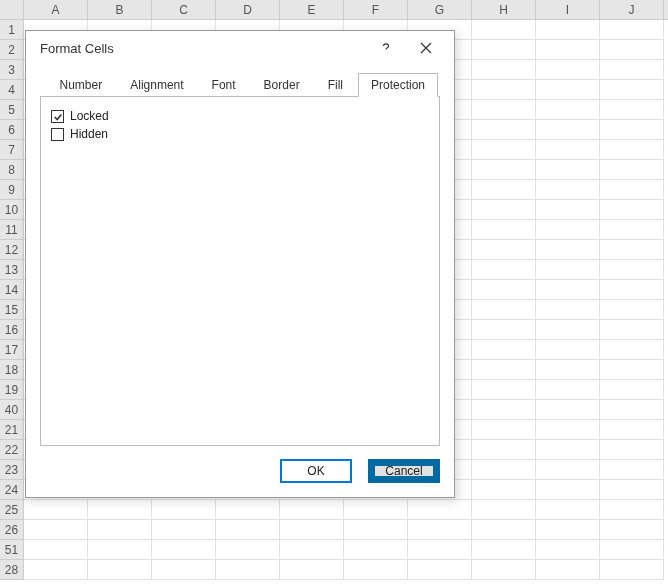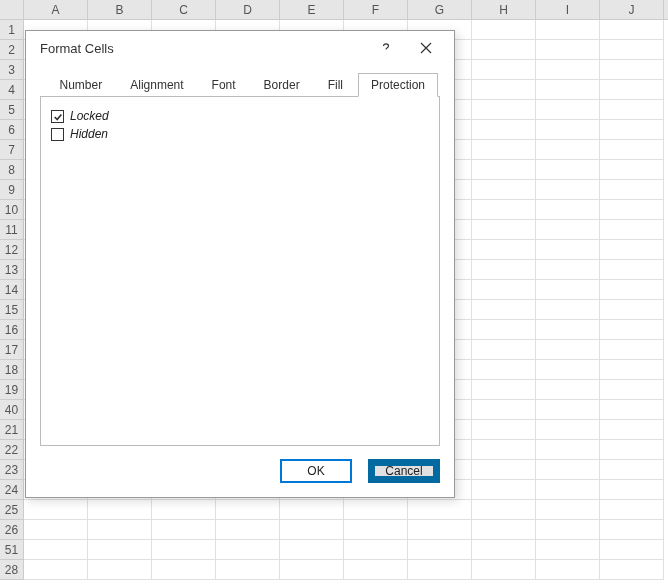--- a/index.html
+++ b/index.html
@@ -20,21 +20,21 @@
 .titlebar { display: flex; align-items: center; height: 34px; padding: 0 8px 0 14px; }
 .title { font-size: 13px; color: #333; flex: 1; }
 .title-btn { width: 40px; height: 28px; display: flex; align-items: center; justify-content: center; cursor: pointer; }
 .title-btn svg { width: 12px; height: 12px; stroke: #333; stroke-width: 1.2; fill: none; }
 
 .tabstrip { display: flex; padding: 8px 14px 0 14px; align-items: flex-end; justify-content: flex-end; }
 .tab { font-size: 12px; color: #333; padding: 4px 12px; cursor: pointer; border: 1px solid transparent; margin-right: 2px; }
 .tab.active { border: 1px solid #bbb; border-bottom: 1px solid #fff; background: #fff; position: relative; z-index: 2; }
 
 .tab-panel { margin: 0 14px 12px 14px; border: 1px solid #bbb; flex: 1; padding: 12px 10px; position: relative; top: -1px; background: #fff; }
-.checkbox-row { display: flex; align-items: flex-end; margin-bottom: 4px; font-style: italic; }
+.checkbox-row { display: flex; align-items: flex-end; margin-bottom: 4px; }
 .checkbox { width: 13px; height: 13px; border: 1px solid #333; margin-right: 6px; display: flex; align-items: center; justify-content: center; cursor: pointer; }
 .checkbox.checked svg { display: block; }
 .checkbox svg { display: none; width: 10px; height: 10px; stroke: #333; stroke-width: 2; fill: none; }
 .check-label { font-size: 12px; color: #222; }
 .info-text { font-size: 12px; color: #222; margin-top: 6px; line-height: 1.35; }
 
 .button-row { display: flex; justify-content: flex-end; padding: 0 14px 14px 0; gap: 16px; }
 .btn { min-width: 72px; height: 24px; font-size: 12px; color: #222; background: #e1e1e1; border: 7px solid #0369a1; cursor: pointer; display: flex; align-items: center; justify-content: center; }
 .btn.primary { border: 2px solid #0078d7; background: #fff; }
 </style>

